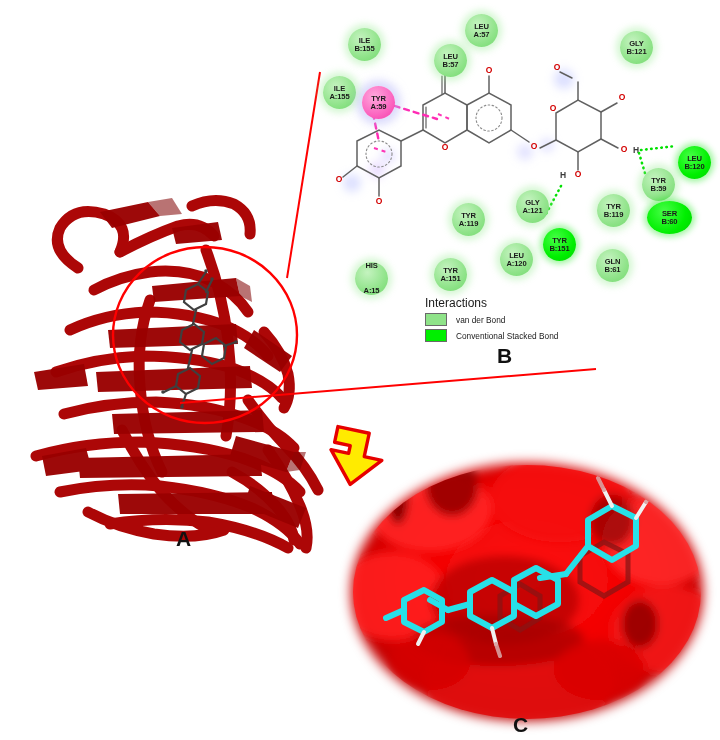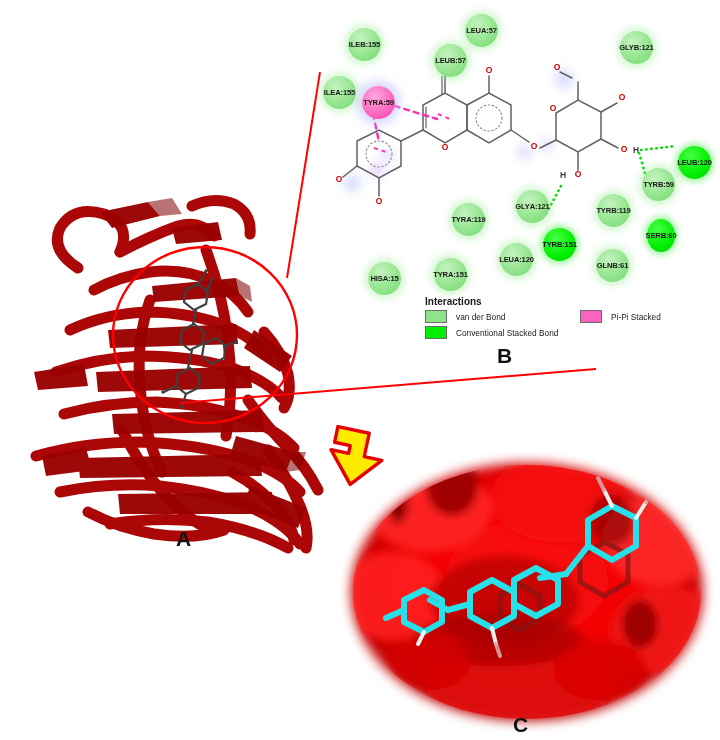--- a/index.html
+++ b/index.html
@@ -3,32 +3,32 @@
 <meta charset="utf-8">
 <style>
   html,body{margin:0;padding:0;background:#ffffff;}
   body{width:720px;height:740px;position:relative;overflow:hidden;
        font-family:"Liberation Sans",sans-serif;}
   #fig{position:absolute;left:0;top:0;width:720px;height:740px;}
   .lbl{position:absolute;font-weight:bold;color:#111;}
   #labelA{left:176px;top:527px;font-size:21px;}
   #labelB{left:497px;top:344px;font-size:21px;}
   #labelC{left:513px;top:713px;font-size:21px;}
-  .res{position:absolute;border-radius:50%;display:flex;
+  .res{position:absolute;border-radius:50%;display:flex;flex-direction:column;
        align-items:center;justify-content:center;font-size:7.6px;font-weight:bold;
        color:#1a1a1a;line-height:1.02;text-align:center;letter-spacing:-0.15px;}
   .res span{display:block;pointer-events:none;}
   .res.vdw{background:radial-gradient(circle at 38% 32%,#c4f3bf 0%,#8fe389 62%,#72d96c 100%);
            box-shadow:0 0 7px 4px rgba(150,235,145,.40);}
   .res.hb{background:radial-gradient(circle at 38% 32%,#46ff46 0%,#00ef00 60%,#00d400 100%);
           box-shadow:0 0 6px 3px rgba(0,230,0,.38);}
   .res.pipi{background:radial-gradient(circle at 38% 32%,#ffa8dd 0%,#fb63bf 62%,#f23ba8 100%);
             box-shadow:0 0 9px 6px rgba(190,190,250,.55);}
   .legend{position:absolute;left:425px;top:296px;width:270px;font-size:8.3px;color:#1a1a1a;}
-  .legend .ltitle{font-weight:bold;font-size:10px;margin-bottom:3px;}
+  .legend .ltitle{font-weight:normal;font-size:12px;margin-bottom:3px;}
   .lrow{display:flex;align-items:center;margin-bottom:3px;}
   .swatch{width:20px;height:11px;border:1px solid #6a6a6a;margin-right:9px;flex:none;}
   .lgrid{display:flex;}
   .lcol1{width:155px;}
 </style>
 </head>
 <body>
 
 <svg id="fig" viewBox="0 0 720 740">
   <defs>
@@ -285,21 +285,21 @@
       <span>A:59</span>
     </div>
     <div class="res hb" style="left: 678px; top: 146px; width: 33px; height: 33px;">
       <span>LEU</span>
       <span>B:120</span>
     </div>
     <div class="res vdw" style="left: 642px; top: 168px; width: 33px; height: 33px;">
       <span>TYR</span>
       <span>B:59</span>
     </div>
-    <div class="res hb" style="left: 647px; top: 219px; width: 28px; height: 33px;">
+    <div class="res hb" style="left: 647px; top: 201px; width: 45px; height: 33px;">
       <span>SER</span>
       <span>B:60</span>
     </div>
     <div class="res vdw" style="left: 516px; top: 190px; width: 33px; height: 33px;">
       <span>GLY</span>
       <span>A:121</span>
     </div>
     <div class="res vdw" style="left: 452px; top: 203px; width: 33px; height: 33px;">
       <span>TYR</span>
       <span>A:119</span>
@@ -313,21 +313,21 @@
       <span>B:151</span>
     </div>
     <div class="res vdw" style="left: 500px; top: 243px; width: 33px; height: 33px;">
       <span>LEU</span>
       <span>A:120</span>
     </div>
     <div class="res vdw" style="left: 596px; top: 249px; width: 33px; height: 33px;">
       <span>GLN</span>
       <span>B:61</span>
     </div>
-    <div class="res vdw" style="left: 368px; top: 262px; width: 33px; height: 33px;">
+    <div class="res vdw" style="left: 355px; top: 262px; width: 33px; height: 33px; justify-content: space-between;">
       <span>HIS</span>
       <span>A:15</span>
     </div>
     <div class="res vdw" style="left: 434px; top: 258px; width: 33px; height: 33px;">
       <span>TYR</span>
       <span>A:151</span>
     </div>
   </div>
 
 <div class="legend">
@@ -336,24 +336,18 @@
     <div class="lcol1">
       <div class="lrow">
         <span class="swatch" style="background:#8fe389"></span>
         <span>van der Bond</span>
       </div>
       <div class="lrow">
         <span class="swatch" style="background:#00ef00"></span>
         <span>Conventional Stacked Bond</span>
       </div>
     </div>
-    <div class="lcol2">
-      <div class="lrow">
-        <span class="swatch" style="background:#fb63bf"></span>
-        <span>Pi-Pi Stacked</span>
-      </div>
-    </div>
   </div>
 </div>
 
 <div class="lbl" id="labelA">A</div>
 <div class="lbl" id="labelB">B</div>
 <div class="lbl" id="labelC">C</div>
 
 </body></html>

